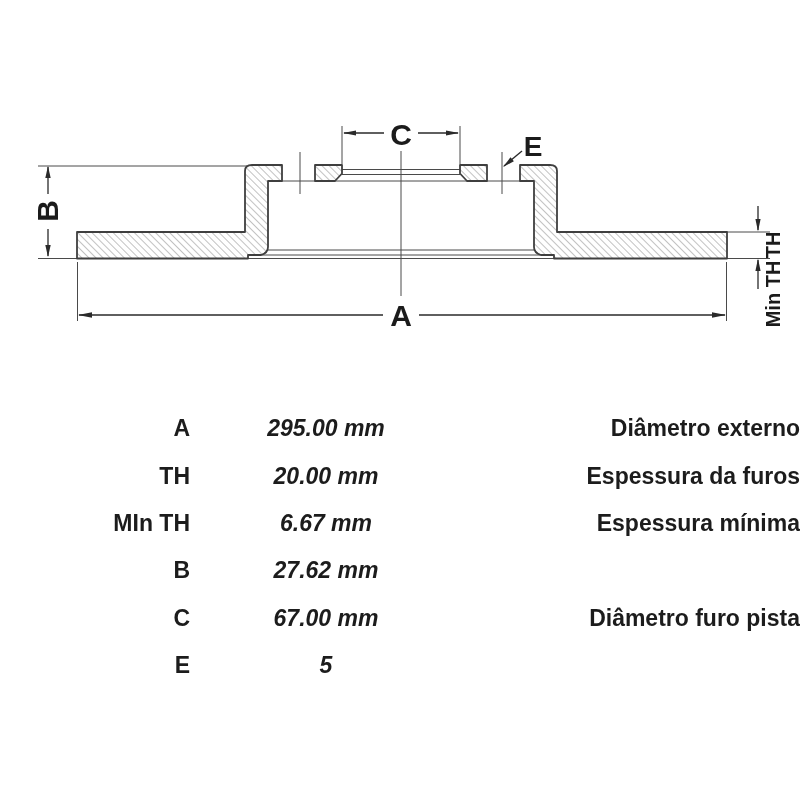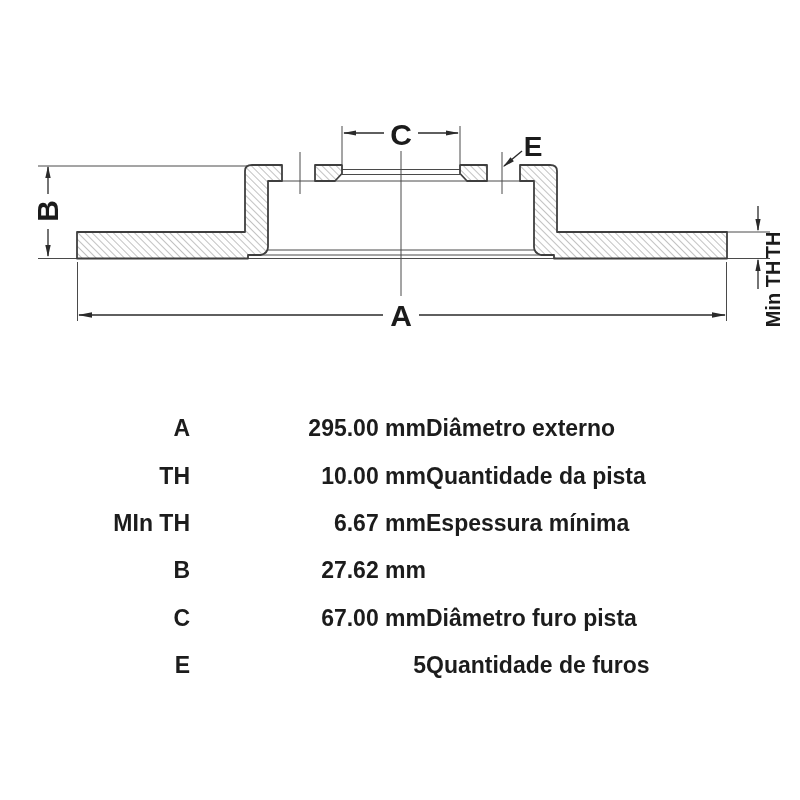--- a/index.html
+++ b/index.html
@@ -7,22 +7,22 @@
           font-family:"Liberation Sans",sans-serif;}
   svg text{font-family:"Liberation Sans",sans-serif;font-weight:700;fill:#1b1b1b;}
   .thin{stroke:#4a4a4a;stroke-width:1;}
   .dim{stroke:#2a2a2a;stroke-width:1.3;fill:none;}
   .metal{fill:url(#hatch);stroke:#3f3f3f;stroke-width:1.8;stroke-linejoin:round;}
   .arrow{fill:#2a2a2a;stroke:none;}
   .labelbg{fill:#ffffff;stroke:none;}
   .spec-table{position:absolute;left:0;top:405px;width:800px;color:#1c1c1c;}
   .spec-row{display:flex;align-items:center;height:47.4px;font-size:23px;font-weight:700;}
   .col-label{width:190px;text-align:right;flex:0 0 auto;}
-  .col-value{width:200px;margin-left:36px;text-align:right;flex:0 0 auto;}
-  .col-desc{text-align:left;flex:1 1 auto;}
+  .col-value{width:200px;margin-left:36px;text-align:center;flex:0 0 auto;font-style:italic;}
+  .col-desc{text-align:right;flex:1 1 auto;}
 </style>
 </head>
 <body>
 
 <div class="canvas">
 
   <svg width="800" height="400" viewBox="0 0 800 400">
     <defs>
       <pattern id="hatch" patternUnits="userSpaceOnUse" width="5" height="5" patternTransform="rotate(-45)">
         <rect width="5" height="5" fill="#ffffff"></rect>
@@ -92,22 +92,22 @@
   <div class="spec-table">
 
     <div class="spec-row">
       <div class="col-label">A</div>
       <div class="col-value">295.00 mm</div>
       <div class="col-desc">Diâmetro externo</div>
     </div>
 
     <div class="spec-row">
       <div class="col-label">TH</div>
-      <div class="col-value">10.00 mm</div>
-      <div class="col-desc">Quantidade da pista</div>
+      <div class="col-value">20.00 mm</div>
+      <div class="col-desc">Espessura da furos</div>
     </div>
 
     <div class="spec-row">
       <div class="col-label">MIn TH</div>
       <div class="col-value">6.67 mm</div>
       <div class="col-desc">Espessura mínima</div>
     </div>
 
     <div class="spec-row">
       <div class="col-label">B</div>
@@ -116,17 +116,16 @@
 
     <div class="spec-row">
       <div class="col-label">C</div>
       <div class="col-value">67.00 mm</div>
       <div class="col-desc">Diâmetro furo pista</div>
     </div>
 
     <div class="spec-row">
       <div class="col-label">E</div>
       <div class="col-value">5</div>
-      <div class="col-desc">Quantidade de furos</div>
     </div>
 
   </div>
 </div>
 
 </body></html>

